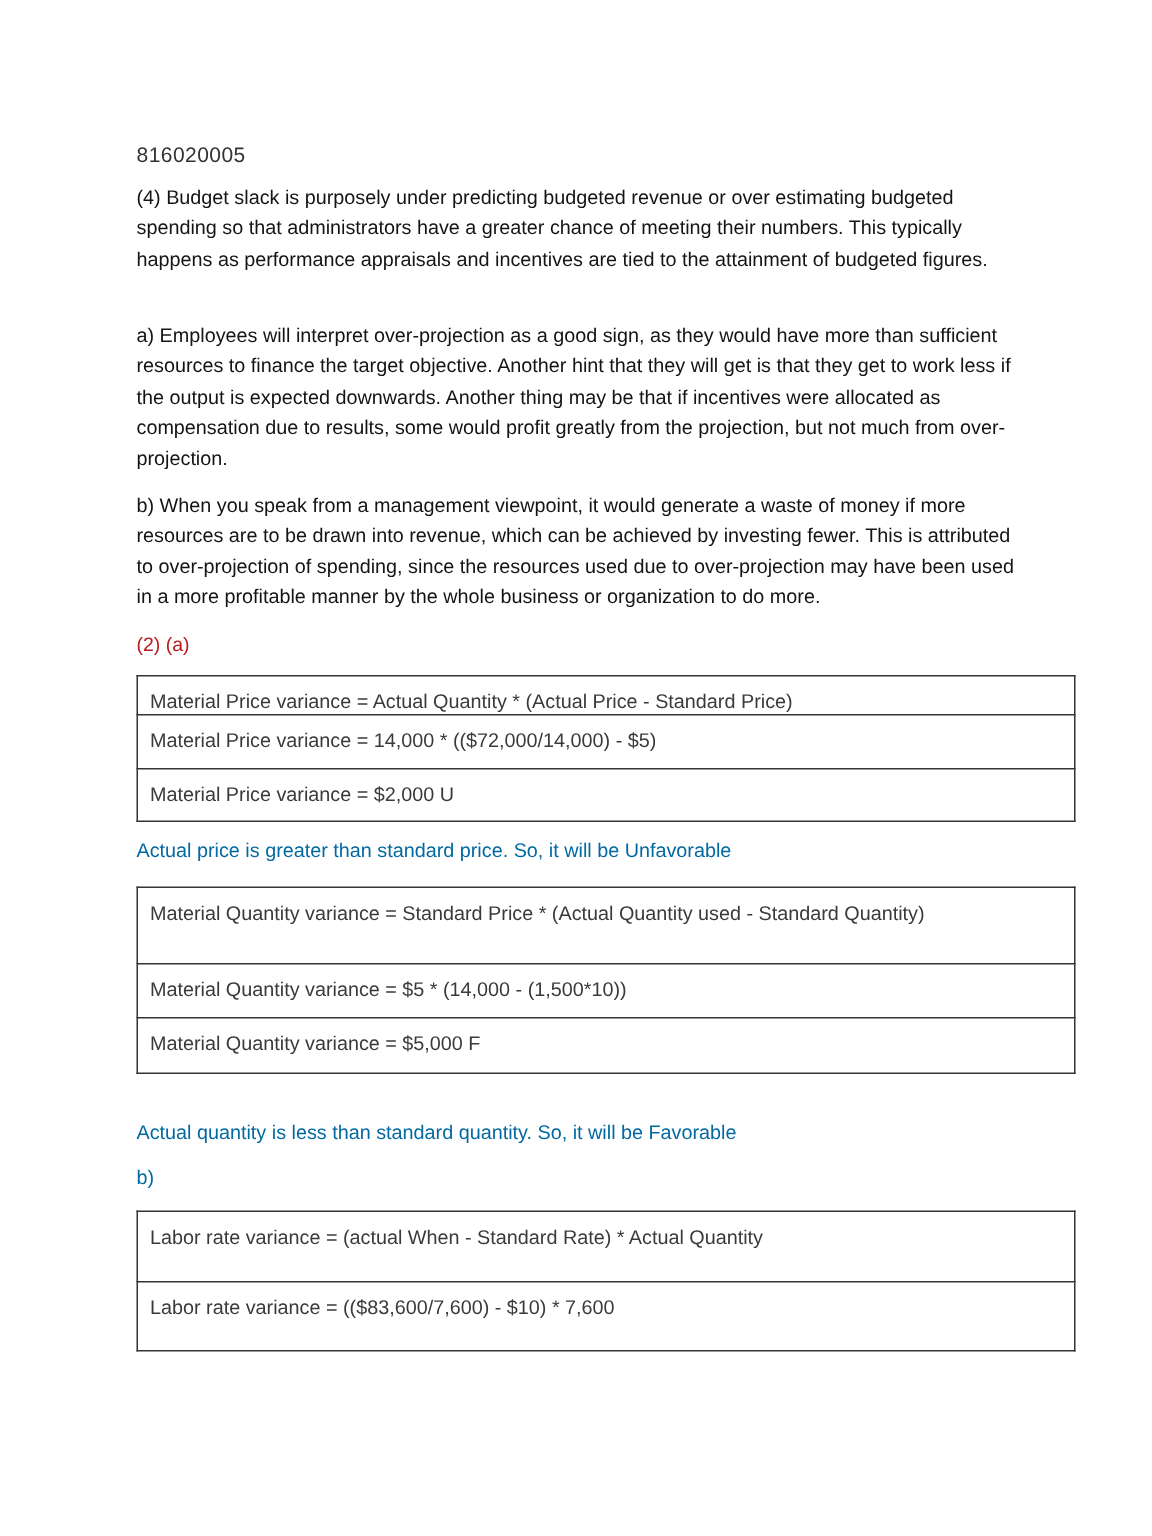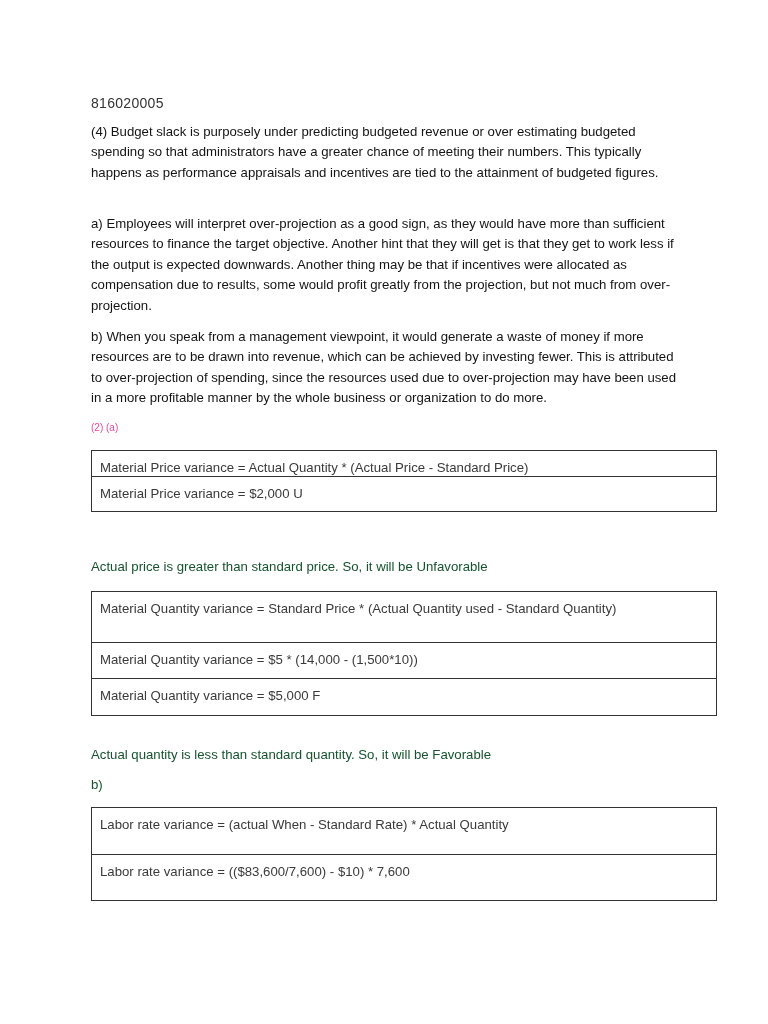--- a/index.html
+++ b/index.html
@@ -1,42 +1,47 @@
 <!DOCTYPE html>
 <html><head>
 <meta charset="utf-8">
 <style>
   html, body { margin: 0; padding: 0; background: #ffffff; }
   body { width: 768px; height: 1024px; position: relative; overflow: hidden;
          font-family: "Liberation Sans", "DejaVu Sans", sans-serif; color: #111; }
   .id-line { position: absolute; left: 91px; top: 95px; font-family: Liberation Sans, sans-serif;
              font-size: 14px; color: #333; letter-spacing: 0.3px; }
   .para { position: absolute; left: 91px; width: 590px; font-size: 13.2px; line-height: 20.4px; color: #141414; }
-  .label { position: absolute; left: 91px; font-size: 10px; color: #ec4899; }
-  .note { position: absolute; left: 91px; font-size: 13.2px; color: #14532d; }
+  .label { position: absolute; left: 91px; font-size: 13px; color: #b91c1c; }
+  .note { position: absolute; left: 91px; font-size: 13.2px; color: #0369a1; }
   table.vt { position: absolute; left: 91px; width: 626px; border-collapse: collapse; }
   table.vt td { border: 1px solid #333; padding: 0 8px; font-size: 13.2px; color: #3a3a3a; vertical-align: top; }
   .vt td span { display: block; padding-top: 9px; }
 </style>
 </head>
 <body>
 
 <div class="id-line">816020005</div>
 
 <div class="para" style="top:122px;">(4) Budget slack is purposely under predicting budgeted revenue or over estimating budgeted spending so that administrators have a greater chance of meeting their numbers. This typically happens as performance appraisals and incentives are tied to the attainment of budgeted figures.</div>
 <div class="para" style="top:214px;">a) Employees will interpret over-projection as a good sign, as they would have more than sufficient resources to finance the target objective. Another hint that they will get is that they get to work less if the output is expected downwards. Another thing may be that if incentives were allocated as compensation due to results, some would profit greatly from the projection, but not much from over-projection.</div>
 <div class="para" style="top:327px;">b) When you speak from a management viewpoint, it would generate a waste of money if more resources are to be drawn into revenue, which can be achieved by investing fewer. This is attributed to over-projection of spending, since the resources used due to over-projection may have been used in a more profitable manner by the whole business or organization to do more.</div>
 
 <div class="label" style="top:422px;">(2) (a)</div>
 
 <table class="vt" style="top:450px;">
   <tbody>
       <tr style="height:26px;">
         <td>
           <span>Material Price variance = Actual Quantity * (Actual Price - Standard Price)</span>
+        </td>
+      </tr>
+  <tr style="height:36px;">
+        <td>
+          <span>Material Price variance = 14,000 * (($72,000/14,000) - $5)</span>
         </td>
       </tr>
   <tr style="height:35px;">
         <td>
           <span>Material Price variance = $2,000 U</span>
         </td>
       </tr>
 </tbody>
   </table>
 

